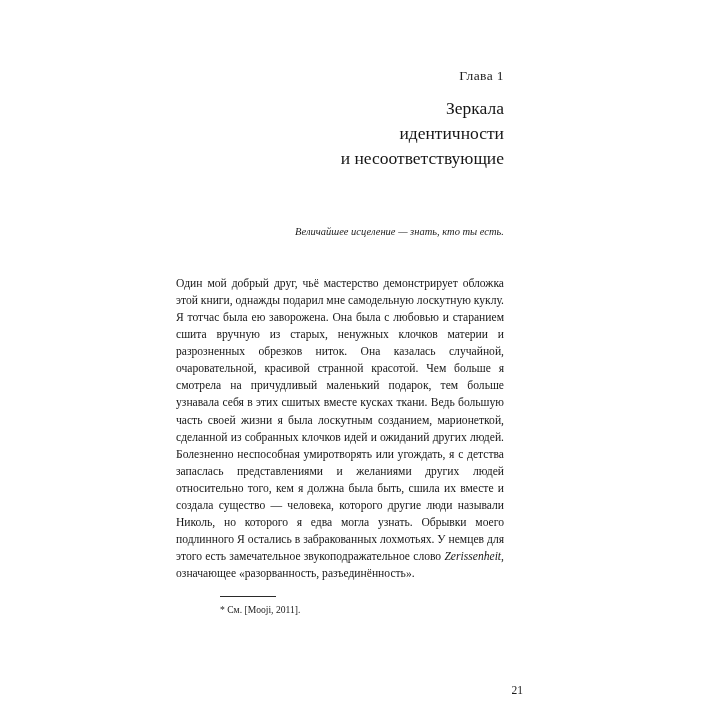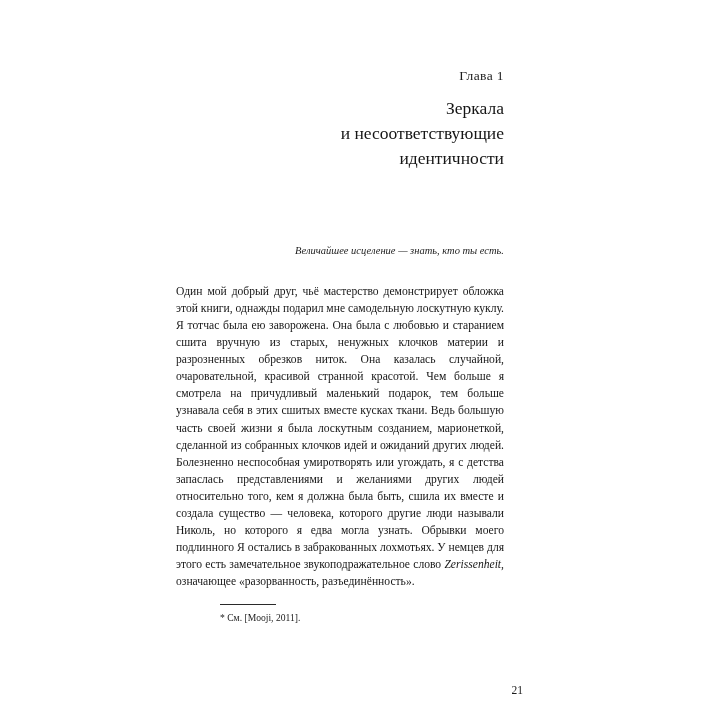--- a/index.html
+++ b/index.html
@@ -37,36 +37,36 @@
     text-align: right;
     font-size: 17.5px;
     line-height: 1.42;
     margin-top: 12px;
     color: #151515;
   }
   .chapter-title div {
     white-space: nowrap;
   }
   .epigraph {
-    margin-top: 72px;
+    margin-top: 53px;
     text-align: right;
     font-style: italic;
     font-size: 10.5px;
     line-height: 1.45;
     color: #1c1c1c;
   }
   .epigraph-source {
     text-align: right;
     font-style: normal;
     font-size: 10.5px;
     margin-top: 2px;
     color: #1c1c1c;
   }
   .body-text {
-    margin-top: 25px;
+    margin-top: 36px;
     font-size: 11.6px;
     line-height: 1.475;
     text-align: justify;
     color: #161616;
     -webkit-hyphens: manual;
     hyphens: manual;
   }
   .body-text p {
     margin: 0;
   }
@@ -104,22 +104,22 @@
 </head>
 <body>
 
 <div class="page">
   <div class="content">
 
     <div class="chapter-label">Глава 1</div>
 
     <div class="chapter-title">
       <div>Зеркала</div>
+      <div>идентичности</div>
       <div>и несоответствующие</div>
-      <div>идентичности</div>
     </div>
 
     <div class="epigraph">
       <div>Величайшее исцеление — знать, кто ты есть.</div>
     </div>
 
     <div class="body-text">
       <p><span>Один мой добрый друг, чьё мастерство демонстрирует обложка этой книги, однажды подарил мне самодельную лоскутную куклу. Я тотчас была ею заворожена. Она была с любовью и старанием сшита вручную из старых, ненужных клочков материи и разрозненных обрезков ниток. Она казалась случайной, очаровательной, красивой странной красотой. Чем больше я смотрела на причудливый маленький подарок, тем больше узнавала себя в этих сшитых вместе кусках ткани. Ведь большую часть своей жизни я была лоскутным созданием, марионеткой, сделанной из собранных клочков идей и ожиданий других людей. Болезненно неспособная умиротворять или угождать, я с детства запаслась представлениями и желаниями других людей относительно того, кем я должна была быть, сшила их вместе и создала существо — человека, которого другие люди называли Николь, но которого я едва могла узнать. Обрывки моего подлинного Я остались в забракованных лохмотьях. У немцев для этого есть замечательное звукоподражательное слово </span><i>Zerissenheit</i><span>, означающее «разорванность, разъединённость».</span></p>
     </div>
 

